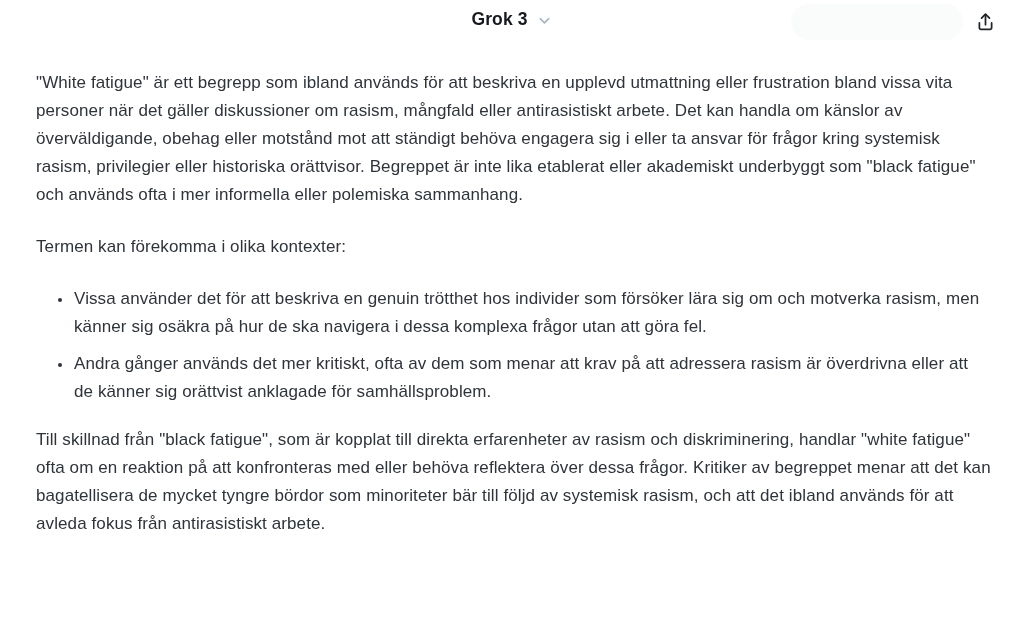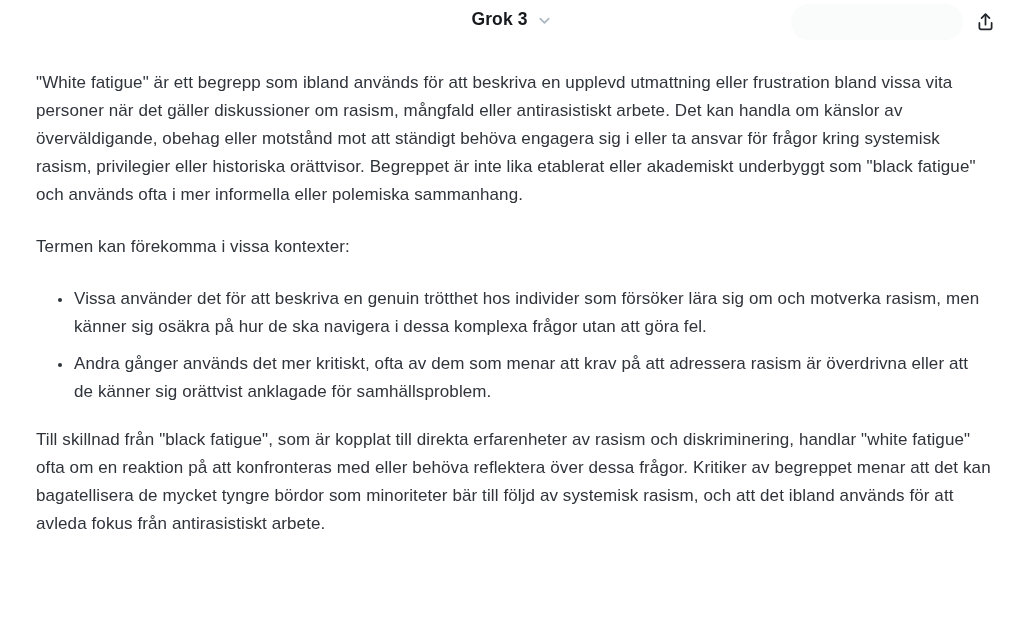--- a/index.html
+++ b/index.html
@@ -104,21 +104,21 @@
         <path d="M7.5 7.5 L12 3 L16.5 7.5"></path>
         <path d="M5 13 v5.5 a1.8 1.8 0 0 0 1.8 1.8 h10.4 a1.8 1.8 0 0 0 1.8 -1.8 V13"></path>
       </svg>
     </span>
   </button>
 </header>
 
 <main class="content">
   <p>"White fatigue" är ett begrepp som ibland används för att beskriva en upplevd utmattning eller frustration bland vissa vita personer när det gäller diskussioner om rasism, mångfald eller antirasistiskt arbete. Det kan handla om känslor av överväldigande, obehag eller motstånd mot att ständigt behöva engagera sig i eller ta ansvar för frågor kring systemisk rasism, privilegier eller historiska orättvisor. Begreppet är inte lika etablerat eller akademiskt underbyggt som "black fatigue" och används ofta i mer informella eller polemiska sammanhang.</p>
 
-  <p>Termen kan förekomma i vissa kontexter:</p>
+  <p>Termen kan förekomma i olika kontexter:</p>
 
   <ul>
     <li>Vissa använder det för att beskriva en genuin trötthet hos individer som försöker lära sig om och motverka rasism, men känner sig osäkra på hur de ska navigera i dessa komplexa frågor utan att göra fel.</li>
     <li>Andra gånger används det mer kritiskt, ofta av dem som menar att krav på att adressera rasism är överdrivna eller att de känner sig orättvist anklagade för samhällsproblem.</li>
   </ul>
 
   <p>Till skillnad från "black fatigue", som är kopplat till direkta erfarenheter av rasism och diskriminering, handlar "white fatigue" ofta om en reaktion på att konfronteras med eller behöva reflektera över dessa frågor. Kritiker av begreppet menar att det kan bagatellisera de mycket tyngre bördor som minoriteter bär till följd av systemisk rasism, och att det ibland används för att avleda fokus från antirasistiskt arbete.</p>
 
 </main>
 

